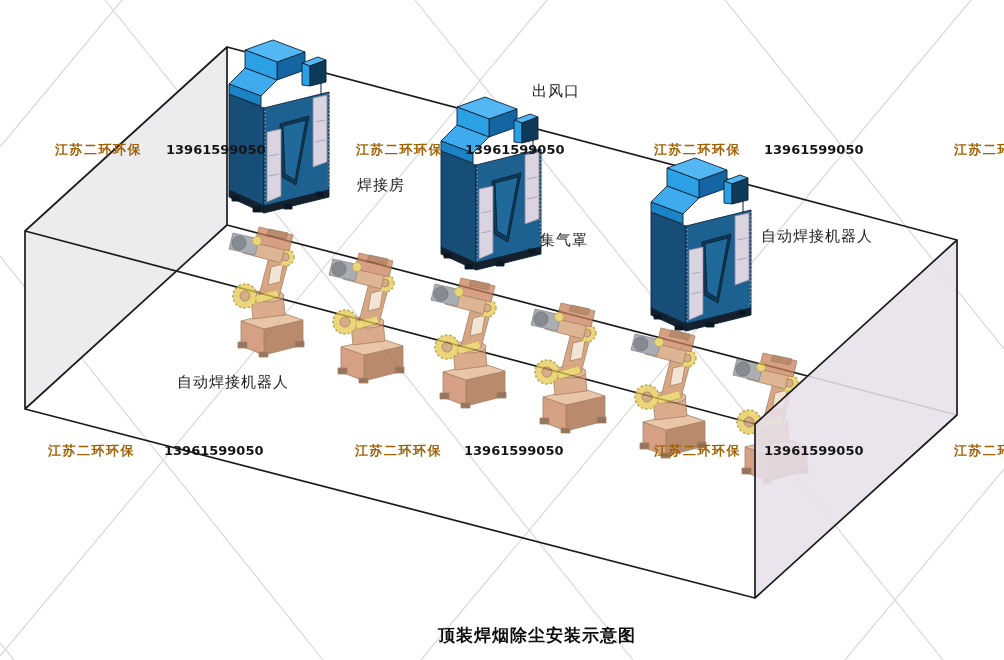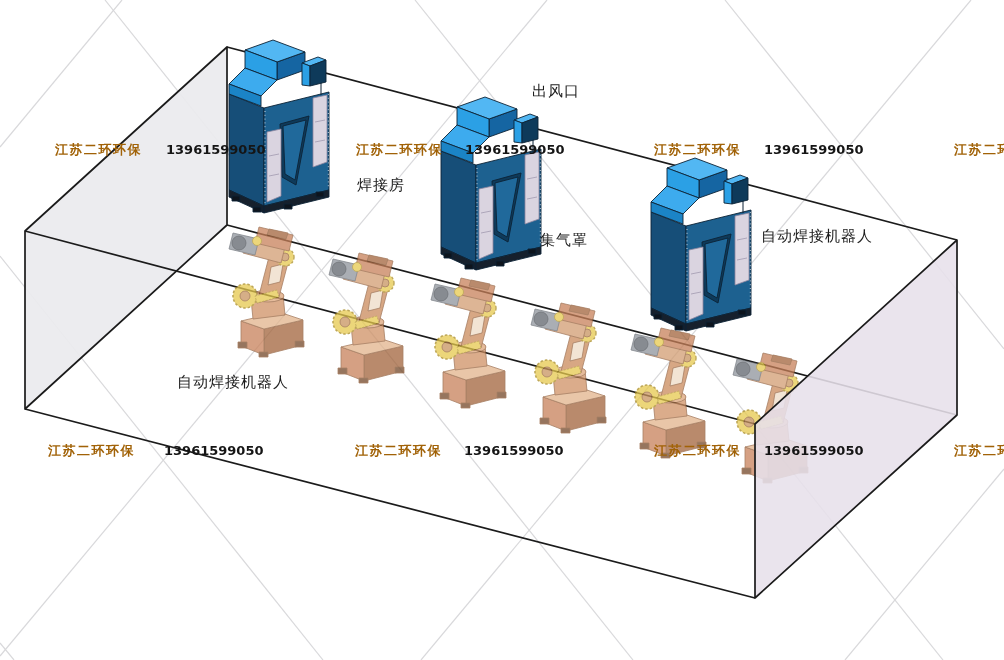--- a/index.html
+++ b/index.html
@@ -138,20 +138,21 @@
     <line x1="25" y1="409" x2="755" y2="598"></line>
   </g>
 </svg>
 
 <div class="lbl" style="left:532px;top:82px;">出风口</div>
 <div class="lbl" style="left:345px;top:176px;margin-left:12px;">焊接房</div>
 <div class="lbl" style="left:512px;top:231px;margin-left:28px;">集气罩</div>
 <div class="lbl" style="left:761px;top:227px;">自动焊接机器人</div>
 <div class="lbl" style="left:177px;top:373px;">自动焊接机器人</div>
 
+<div class="title">顶装焊烟除尘安装示意图</div>
 
 <span class="wm" style="left:55px;top:141px;">江苏二环环保</span>
 <span class="wm phone" style="left:166px;top:142px;">13961599050</span>
 <span class="wm" style="left:356px;top:141px;">江苏二环环保</span>
 <span class="wm phone" style="left:465px;top:142px;">13961599050</span>
 <span class="wm" style="left:654px;top:141px;">江苏二环环保</span>
 <span class="wm phone" style="left:764px;top:142px;">13961599050</span>
 <span class="wm" style="left:954px;top:141px;">江苏二环环保</span>
 
 <span class="wm" style="left:48px;top:442px;">江苏二环环保</span>

